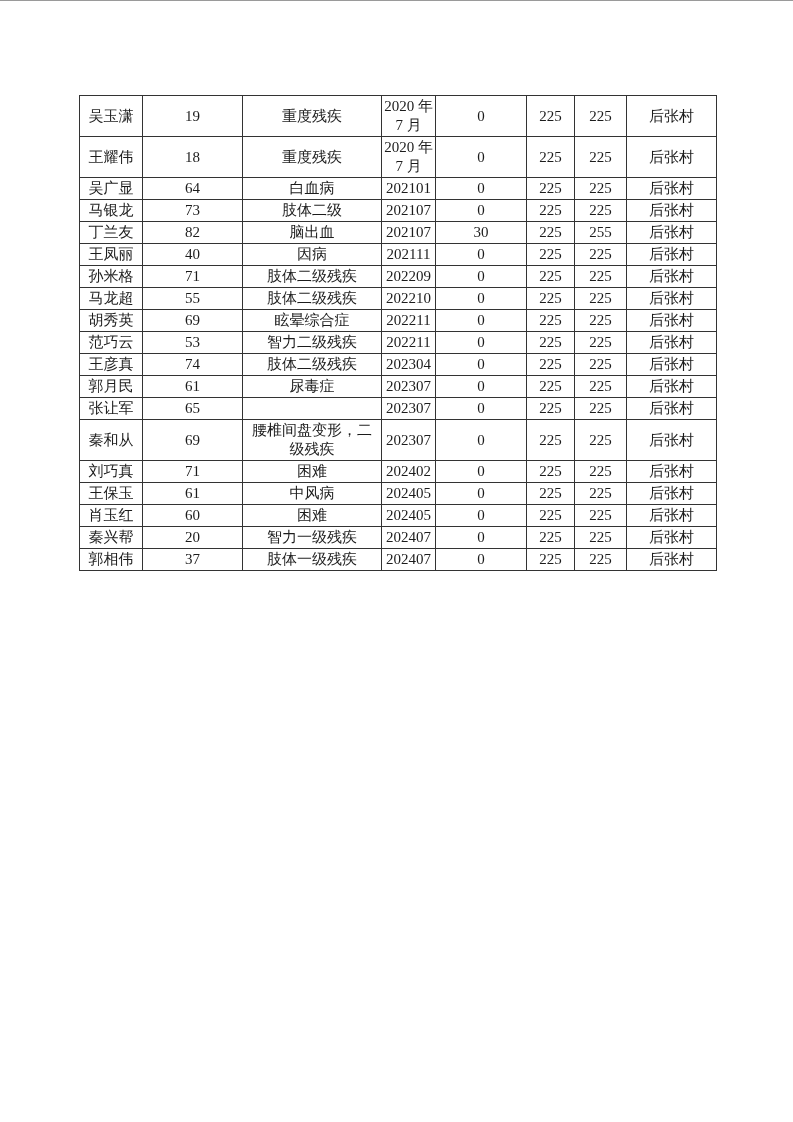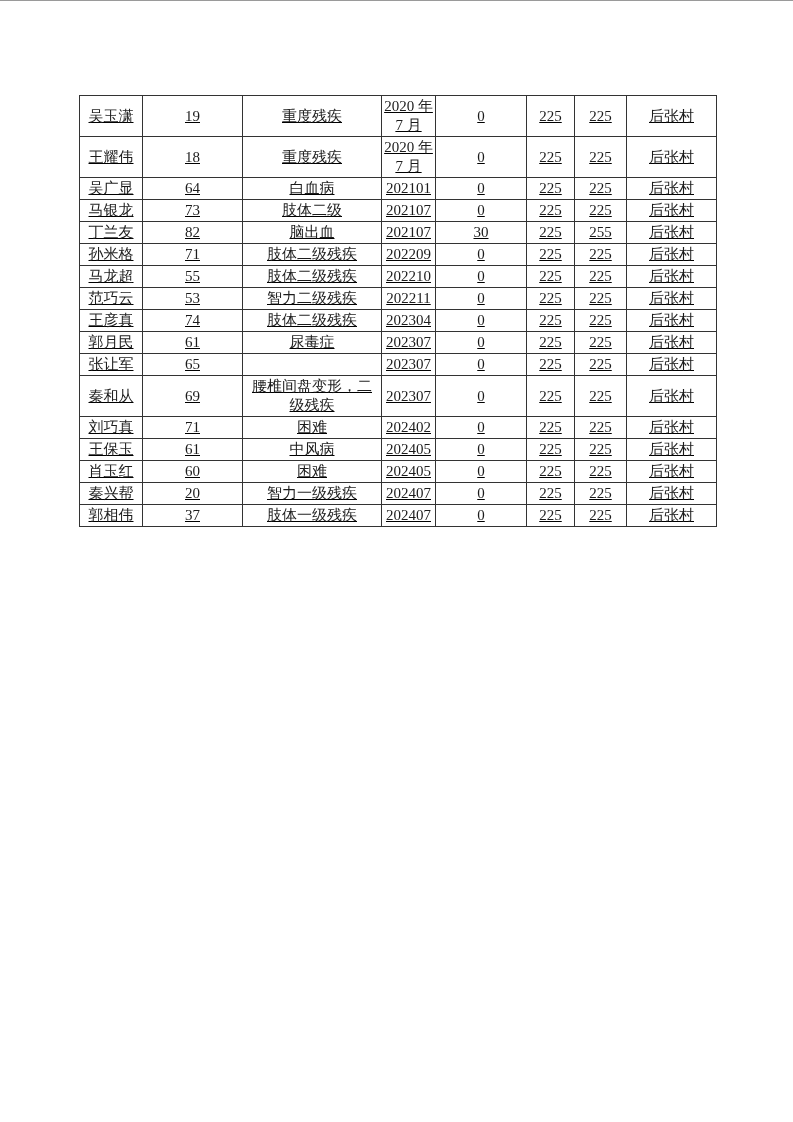--- a/index.html
+++ b/index.html
@@ -36,21 +36,20 @@
     vertical-align: middle;
     font-size: 15px;
     line-height: 19px;
     color: #1c1c1c;
     padding: 1px 2px;
     overflow: hidden;
     word-break: break-all;
   }
   table.records tr {
     height: 21.6px; 
-    text-decoration: underline;
   }
   col.c1 { width: 63px; }
   col.c2 { width: 100px; }
   col.c3 { width: 139px; }
   col.c4 { width: 54px; }
   col.c5 { width: 91px; }
   col.c6 { width: 48px; }
   col.c7 { width: 52px; }
   col.c8 { width: 90px; }
 </style>
@@ -116,34 +115,54 @@
           <td>丁兰友</td>
           <td>82</td>
           <td>脑出血</td>
           <td>202107</td>
           <td>30</td>
           <td>225</td>
           <td>255</td>
           <td>后张村</td>
         </tr>
         <tr>
+          <td>王凤丽</td>
+          <td>40</td>
+          <td>因病</td>
+          <td>202111</td>
+          <td>0</td>
+          <td>225</td>
+          <td>225</td>
+          <td>后张村</td>
+        </tr>
+        <tr>
           <td>孙米格</td>
           <td>71</td>
           <td>肢体二级残疾</td>
           <td>202209</td>
           <td>0</td>
           <td>225</td>
           <td>225</td>
           <td>后张村</td>
         </tr>
         <tr>
           <td>马龙超</td>
           <td>55</td>
           <td>肢体二级残疾</td>
           <td>202210</td>
+          <td>0</td>
+          <td>225</td>
+          <td>225</td>
+          <td>后张村</td>
+        </tr>
+        <tr>
+          <td>胡秀英</td>
+          <td>69</td>
+          <td>眩晕综合症</td>
+          <td>202211</td>
           <td>0</td>
           <td>225</td>
           <td>225</td>
           <td>后张村</td>
         </tr>
         <tr>
           <td>范巧云</td>
           <td>53</td>
           <td>智力二级残疾</td>
           <td>202211</td>

